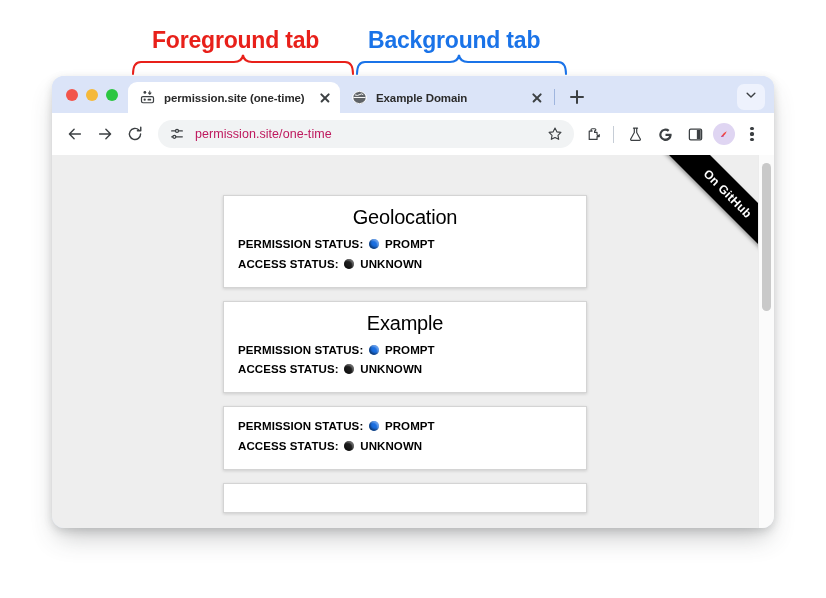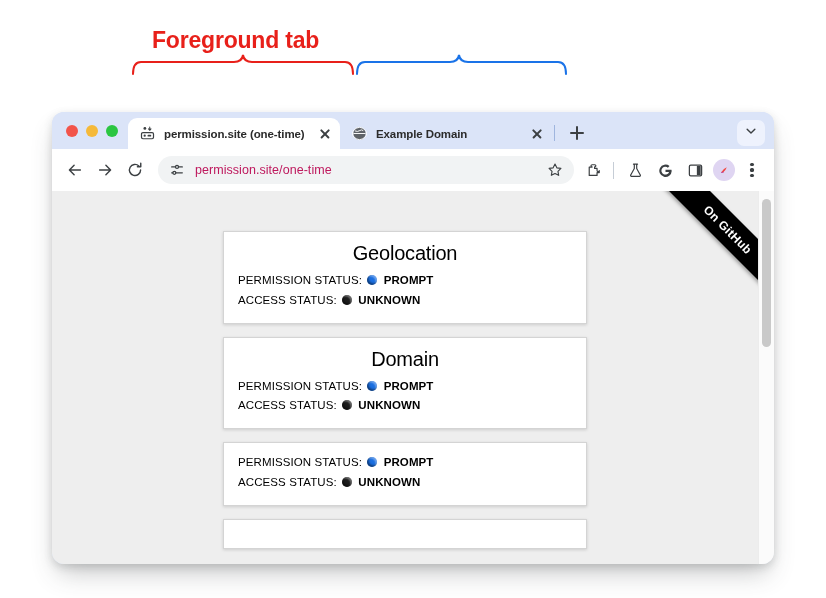--- a/index.html
+++ b/index.html
@@ -49,21 +49,20 @@
     left: 52px;
     top: 76px;
     width: 722px;
     height: 452px;
     border-radius: 12px;
     background: #dbe4f8;
     box-shadow: 0 14px 26px -6px rgba(60,64,67,0.30),
                 0 3px 8px rgba(60,64,67,0.18);
     overflow: hidden;
     z-index: 10;
-    margin-top: 36px;
   }
 
   
   #tab-strip {
     position: relative;
     height: 37px;
     background: #dbe4f8;
     display: flex;
     align-items: flex-end;
     padding-left: 9px;
@@ -301,21 +300,21 @@
     margin: 0 0 6px 0;
     letter-spacing: -0.2px;
   }
   .status-line {
     font-size: 11.5px;
     color: #000000;
     letter-spacing: 0.1px;
     line-height: 1.72;
     white-space: nowrap;
   }
-  .status-label { font-weight: normal; text-align: center; }
+  .status-label { font-weight: bold; text-align: center; }
   .status-dot {
     display: inline-block;
     width: 10px; height: 10px;
     border-radius: 50%;
     vertical-align: -1px;
     margin: 0 3px 0 2px;
     background: #111111;
     box-shadow: inset 1.5px -1.5px 2px rgba(0,0,0,0.45),
                 inset -1.5px 1.5px 1.5px rgba(255,255,255,0.35);
   }
@@ -362,20 +361,21 @@
     height: 148px;
     background: #c9c9c9;
     border-radius: 5px;
   }
 </style>
 </head>
 <body>
 
 <div id="annotations">
   <div class="anno-label" id="label-foreground">Foreground tab</div>
+  <div class="anno-label" id="label-background">Background tab</div>
 
   <svg width="826" height="598" style="position:absolute;left:0;top:0;">
 
     <path d="M133,74 Q133,62 141,62 L234,62 Q242,62 243,55 Q244,62 252,62 L345,62 Q353,62 353,74" fill="none" stroke="#e8201a" stroke-width="2" stroke-linecap="round"></path>
 
     <path d="M357,74 Q357,62 365,62 L450,62 Q458,62 459,55 Q460,62 468,62 L558,62 Q566,62 566,74" fill="none" stroke="#1a73e8" stroke-width="2" stroke-linecap="round"></path>
   </svg>
 </div>
 
 <div id="browser-window">
@@ -522,21 +522,21 @@
             <span class="status-value">PROMPT</span>
           </div>
           <div class="status-line">
             <span class="status-label">ACCESS STATUS:</span>
             <span class="status-dot black"></span>
             <span class="status-value">UNKNOWN</span>
           </div>
         </div>
 
         <div class="perm-card">
-          <div class="card-title">Domain</div>
+          <div class="card-title">Example</div>
           <div class="status-line">
             <span class="status-label">PERMISSION STATUS:</span>
             <span class="status-dot blue"></span>
             <span class="status-value">PROMPT</span>
           </div>
           <div class="status-line">
             <span class="status-label">ACCESS STATUS:</span>
             <span class="status-dot black"></span>
             <span class="status-value">UNKNOWN</span>
           </div>

